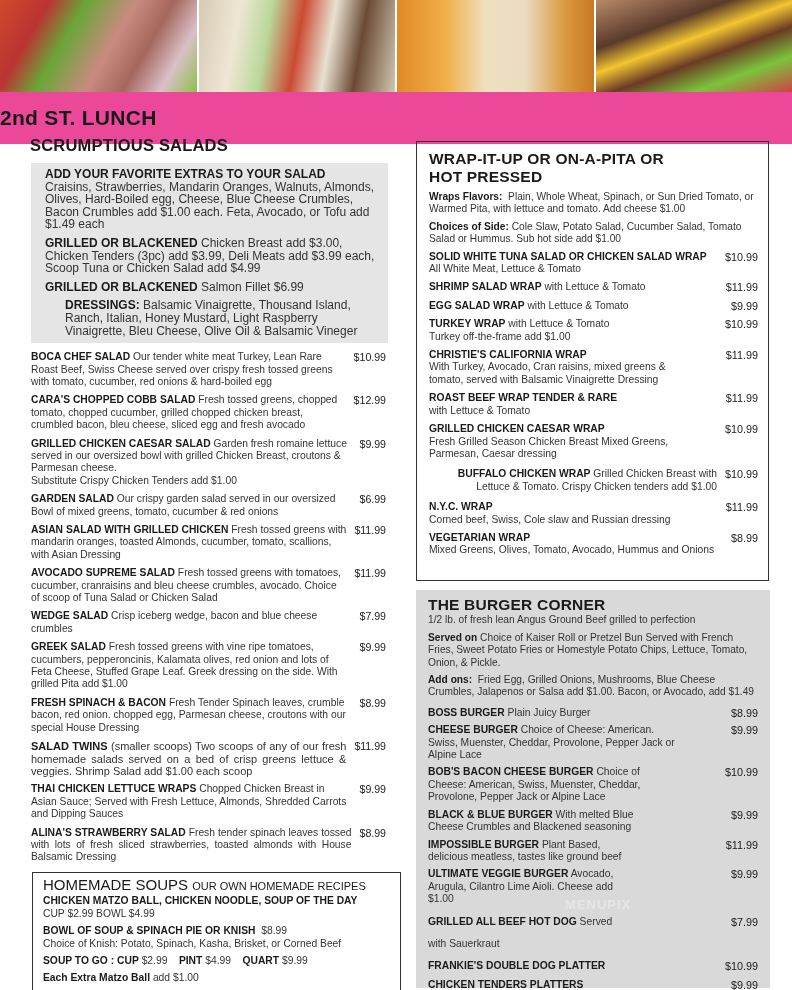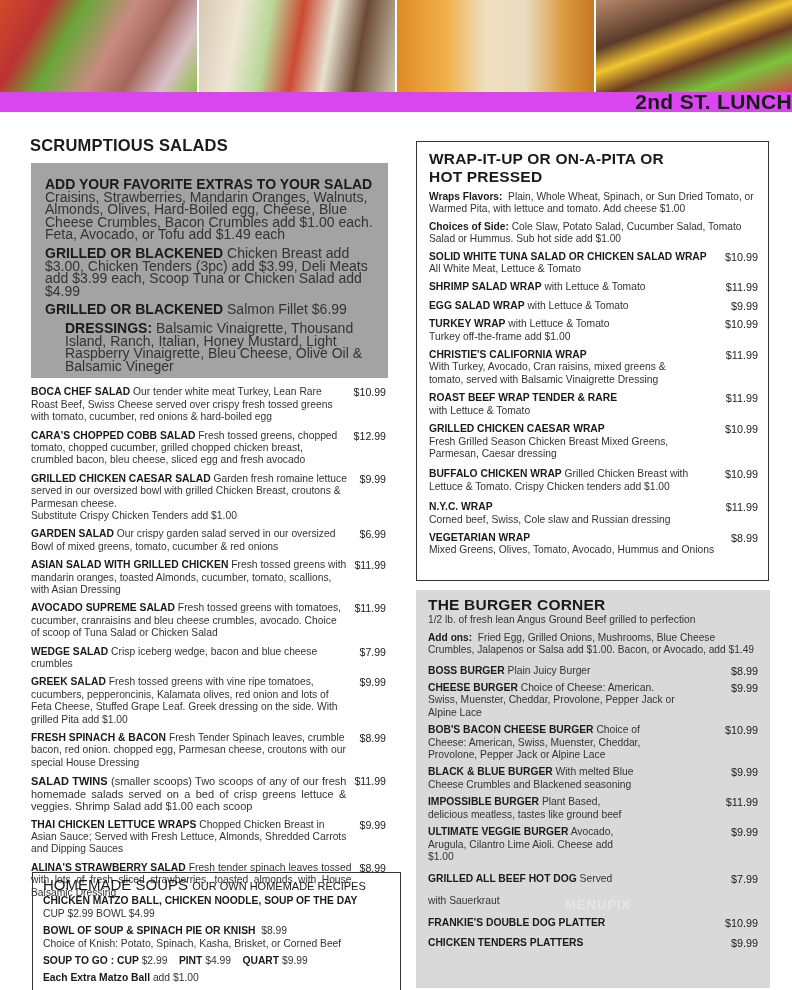--- a/index.html
+++ b/index.html
@@ -4,26 +4,26 @@
 <style>
   * { box-sizing: border-box; margin: 0; padding: 0; }
   body { width: 792px; height: 990px; background: #ffffff; font-family: "Liberation Sans", sans-serif; color: #222; overflow: hidden; position: relative; }
   .photos { position: absolute; left: 0; top: 0; width: 792px; height: 92px; display: flex; }
   .photo { flex: 1; height: 92px; border-right: 2px solid #fff; }
   .photo:last-child { border-right: none; }
   .p1 { background: linear-gradient(120deg, #d04a2a 0%, #b33 20%, #6aa638 35%, #c98a80 55%, #a5675c 70%, #d9c0c8 85%, #8fbf4a 100%); }
   .p2 { background: linear-gradient(100deg, #d6cab4 0%, #efe6d4 20%, #b9d89a 35%, #cc4a33 50%, #e8e1d0 65%, #6b4a35 80%, #cfc6b0 100%); }
   .p3 { background: linear-gradient(90deg, #e08a25 0%, #f0b04a 25%, #efe0bf 45%, #e9dcc0 65%, #d99a40 85%, #c97820 100%); }
   .p4 { background: linear-gradient(160deg, #b88a6a 0%, #5a3a2a 30%, #f2c530 45%, #6b3a25 60%, #7cc33b 78%, #c44 100%); }
-  .banner { position: absolute; left: 0; top: 92px; width: 792px; height: 20px; background: #d946ef; display: flex; align-items: center; justify-content: flex-end; }
+  .banner { position: absolute; left: 0; top: 92px; width: 792px; height: 52px; background: #ec4899; display: flex; align-items: center; justify-content: flex-start; }
   .banner h1 { font-family: "Liberation Sans", sans-serif; font-weight: bold; font-size: 21px; color: #1a1a1a; letter-spacing: 0.3px; }
 
   .left { position: absolute; left: 30px; top: 136px; width: 360px; }
   .sec-title { font-weight: bold; font-size: 16.5px; color: #1a1a1a; letter-spacing: 0.2px; }
-  .extras { margin-top: 8px; background: #a3a3a3; padding: 15px 8px 6px 14px; width: 357px; margin-left: 1px; font-size: 14px; line-height: 12.6px; color: #333; }
+  .extras { margin-top: 8px; background: #e5e5e5; padding: 5px 8px 6px 14px; width: 357px; margin-left: 1px; font-size: 12px; line-height: 12.6px; color: #333; }
   .extras p { margin-bottom: 6px; }
   .extras p:last-child { margin-bottom: 0; margin-left: 20px; }
   .b { font-weight: bold; color: #1a1a1a; }
 
   .item { display: flex; justify-content: space-between; font-size: 10.3px; line-height: 12.4px; color: #333; }
   .item .desc { flex: 1; padding-right: 8px; }
   .item .price { white-space: nowrap; font-size: 10.6px; color: #1a1a1a; }
   .salads { margin-top: 8px; padding-left: 1px; width: 356px; }
   .salads .item { margin-bottom: 6px; }
   .justify { text-align: justify; }
@@ -153,37 +153,38 @@
       <div class="price">$11.99</div>
     </div>
   <div class="item">
       <div class="desc"><span class="b">ROAST BEEF WRAP TENDER &amp; RARE</span><br><span>with Lettuce &amp; Tomato</span></div>
       <div class="price">$11.99</div>
     </div>
   <div class="item">
       <div class="desc" style="padding-right:50px;"><span class="b">GRILLED CHICKEN CAESAR WRAP</span><br><span>Fresh Grilled Season Chicken Breast Mixed Greens, Parmesan, Caesar dressing</span></div>
       <div class="price">$10.99</div>
     </div>
-  <div class="item" style="margin-top:8px;">
+  <div class="item" style="margin-top:8px;text-align:right;">
       <div class="desc"><span class="b">BUFFALO CHICKEN WRAP</span> <span>Grilled Chicken Breast with Lettuce &amp; Tomato. Crispy Chicken tenders add $1.00</span></div>
       <div class="price">$10.99</div>
     </div>
   <div class="item" style="margin-top:8px;">
       <div class="desc"><span class="b">N.Y.C. WRAP</span><br><span>Corned beef, Swiss, Cole slaw and Russian dressing</span></div>
       <div class="price">$11.99</div>
     </div>
   <div class="item">
       <div class="desc"><span class="b">VEGETARIAN WRAP</span><br><span>Mixed Greens, Olives, Tomato, Avocado, Hummus  and Onions</span></div>
       <div class="price">$8.99</div>
     </div>
 </div>
 
 <div class="burger-box">
   <div class="sec-title">THE BURGER CORNER</div>
   <p>1/2 lb. of fresh lean Angus Ground Beef grilled to perfection</p>
+  <p><span class="b">Served on</span> <span>Choice of Kaiser Roll or Pretzel Bun Served with French Fries, Sweet Potato Fries or Homestyle Potato Chips, Lettuce, Tomato, Onion, &amp; Pickle.</span></p>
   <p style="margin-bottom:8px;"><span class="b">Add ons:</span>&nbsp; <span>Fried Egg, Grilled Onions, Mushrooms, Blue Cheese Crumbles, Jalapenos or Salsa add $1.00. Bacon, or Avocado, add $1.49</span></p>
   <div class="item">
       <div class="desc"><span class="b">BOSS BURGER</span> <span>Plain Juicy Burger</span></div>
       <div class="price">$8.99</div>
     </div>
   <div class="item">
       <div class="desc" style="padding-right:30px;"><span class="b">CHEESE BURGER</span> <span>Choice of Cheese: American. Swiss, Muenster, Cheddar, Provolone, Pepper Jack or Alpine Lace</span></div>
       <div class="price">$9.99</div>
     </div>
   <div class="item">

